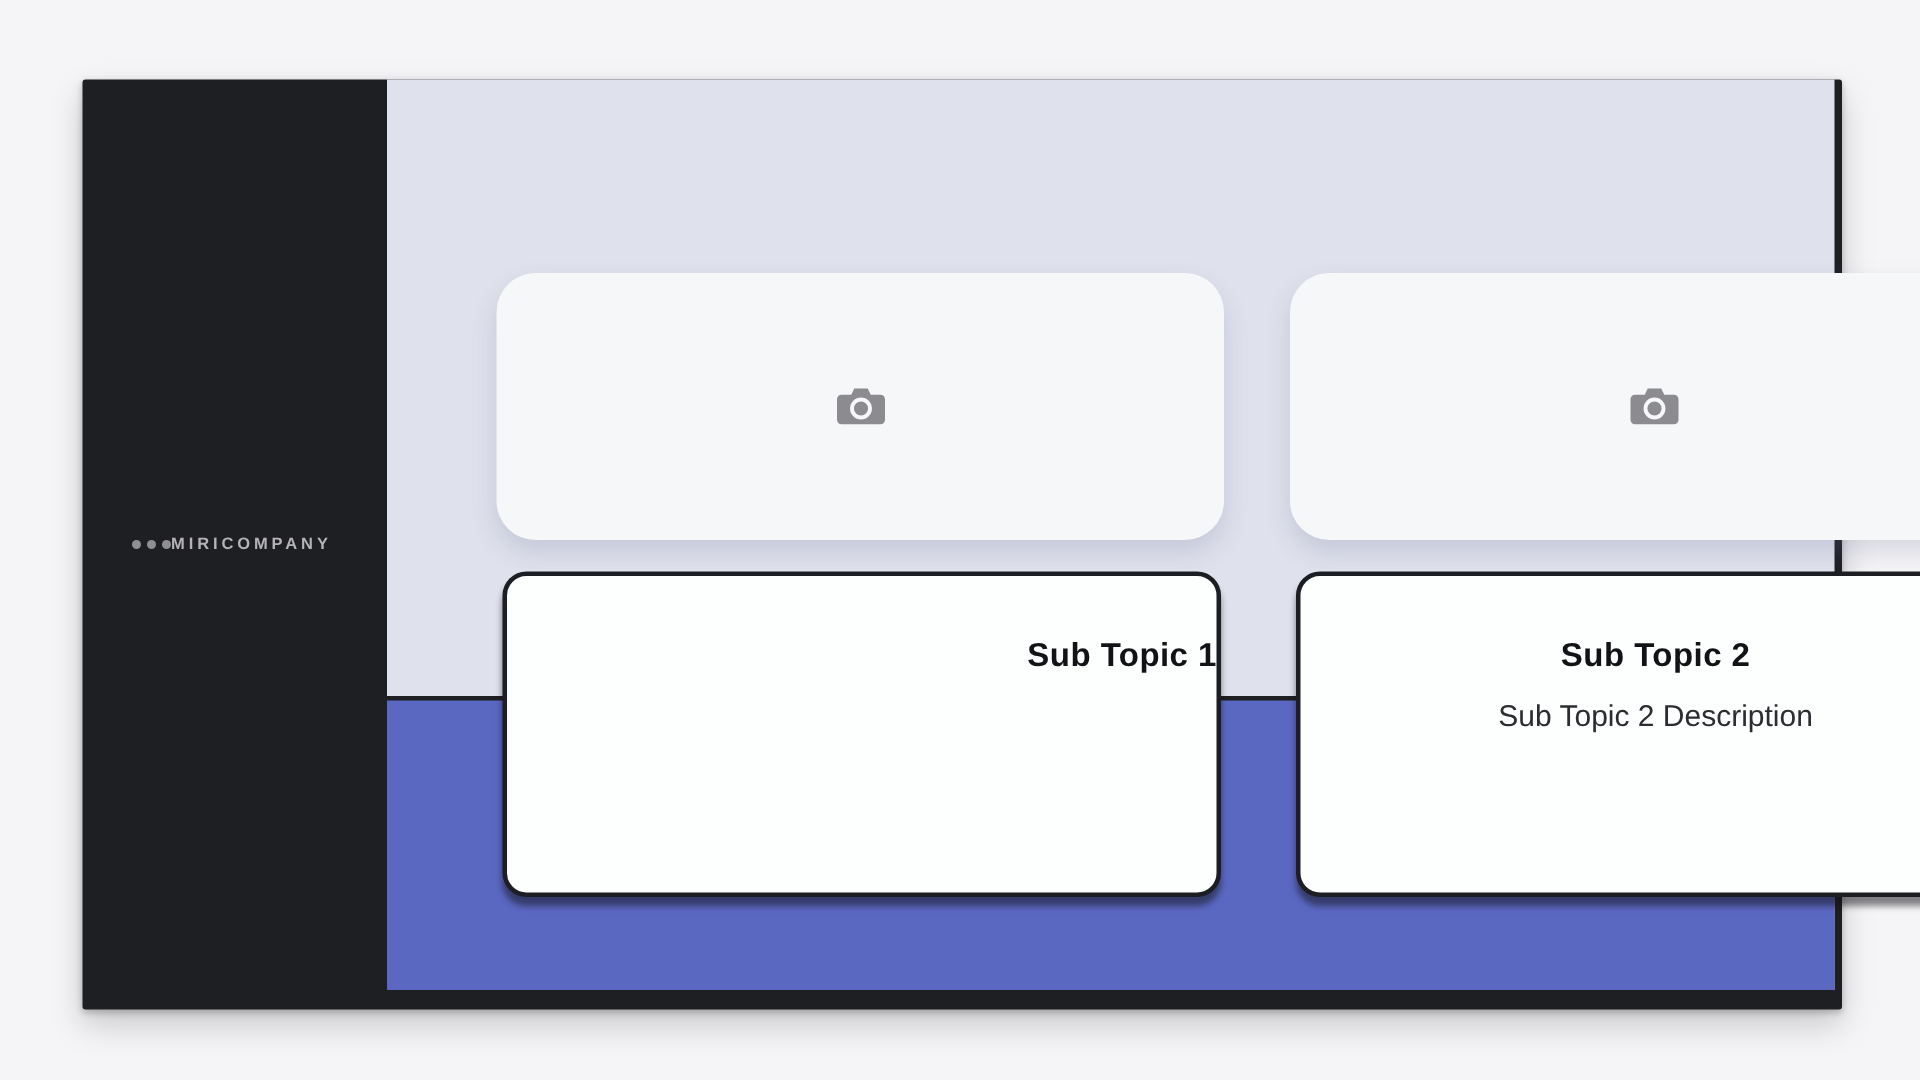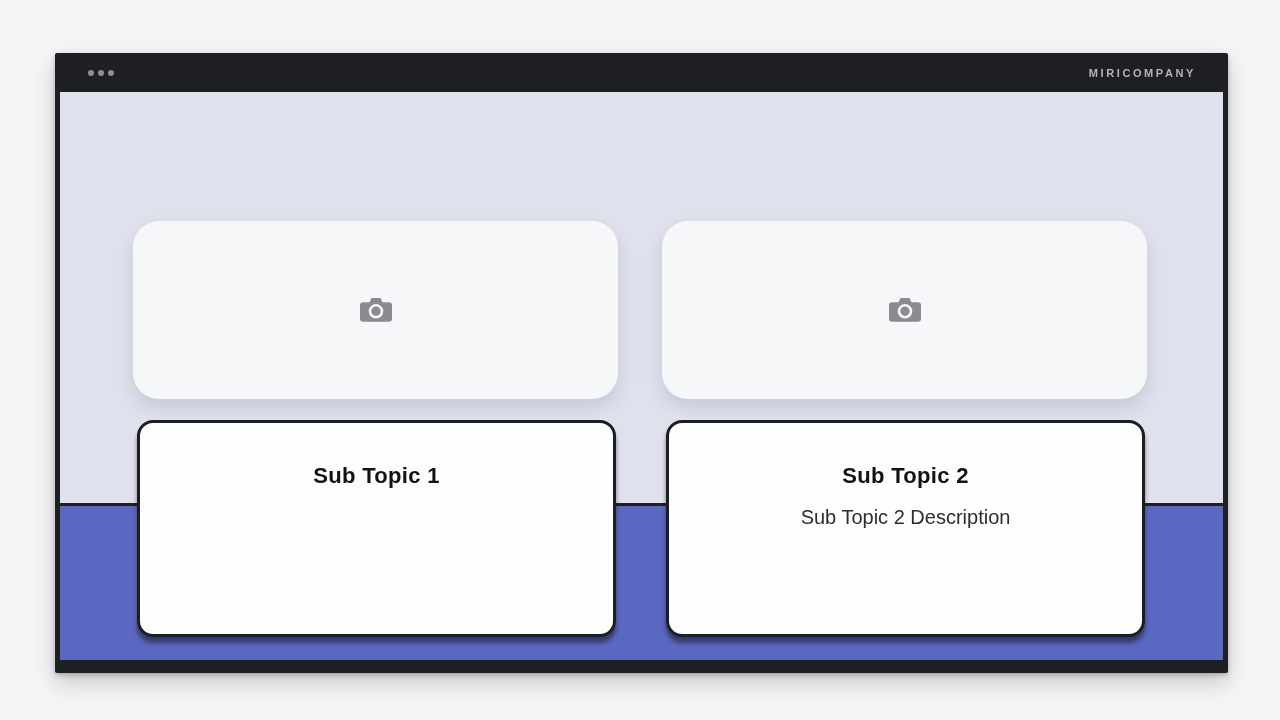--- a/index.html
+++ b/index.html
@@ -20,21 +20,21 @@
     font-family:"Liberation Sans", sans-serif;
     position:relative;
     overflow:hidden;
   }
 
   
   .window{
     position:absolute; left:55px; top:53px;
     width:1173px; height:620px;
     background:var(--frame);
-    display:flex; flex-direction:column;
+    display:flex; flex-direction:row;
     box-shadow:0 10px 22px rgba(0,0,0,0.18), 0 2px 5px rgba(0,0,0,0.22);
     border-radius:2px;
   }
   .topbar{
     flex:0 0 39px;
     display:flex; align-items:center; justify-content:space-between;
     padding:0 32px 0 33px;
   }
   .dots{display:flex; gap:4px; align-items:center; cursor:pointer;}
   .dot{width:6px; height:6px; border-radius:50%; background:var(--dot-gray);}
@@ -84,21 +84,21 @@
   
   .card{
     position:absolute; top:328px; height:217px; width:479px;
     background:var(--card-bg);
     border:3px solid #1d1e23;
     border-radius:16px;
     box-shadow:0 6px 4px rgba(15,16,22,0.5);
     text-align:center;
     padding-top:40px;
   }
-  .card.left{left:77px;}
+  .card.left{left:77px;text-align:right;}
   .card.right{left:606px;}
   .card-heading{font-size:22px; font-weight:700; color:#121317; letter-spacing:0.3px;}
   .card-desc{margin-top:17px; font-size:20px; font-weight:400; color:#2c2d31;}
 </style>
 </head>
 <body>
 
 <div class="window">
 
   <div class="topbar">

